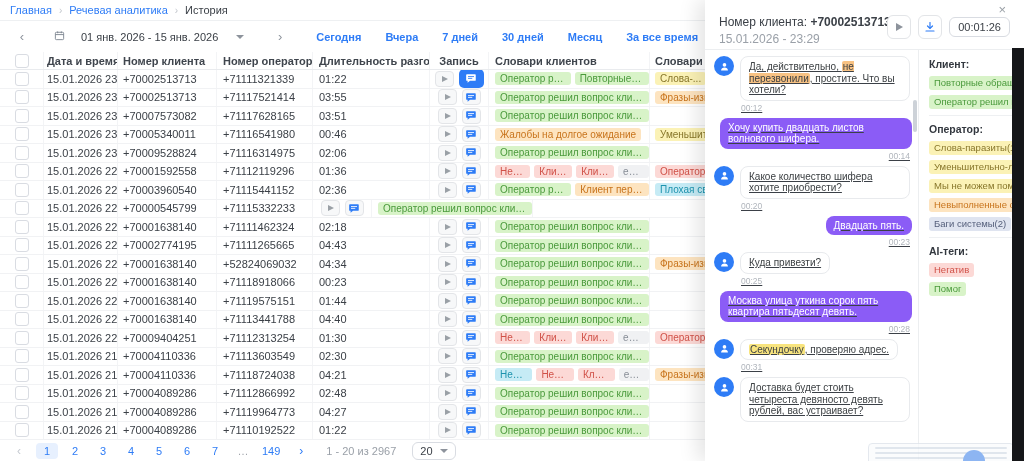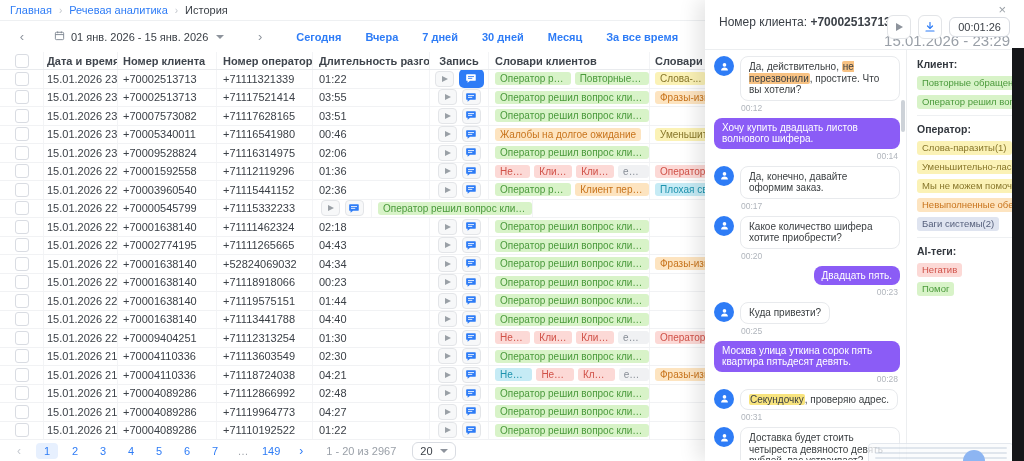--- a/index.html
+++ b/index.html
@@ -6,21 +6,21 @@
   .app{width:1024px;height:461px;position:relative;overflow:hidden;background:#fff;
        font-family:"Liberation Sans",sans-serif;color:#3b4047;font-size:11px;}
   
   .breadcrumb{height:20px;display:flex;align-items:center;gap:7px;padding:0 10px;border-bottom:1px solid #eef0f2;}
   .bc-link{color:#2e7cf6;cursor:pointer;}
   .bc-cur{color:#3b4047;}
   .bc-sep{color:#c3c7cd;font-size:10px;}
   
   .toolbar{height:31px;display:flex;align-items:center;padding:0 10px;}
   .nav-chev{color:#8d939c;font-size:13px;width:24px;text-align:center;cursor:pointer;}
-  .date-ctrl{display:flex;align-items:center;gap:6px;margin:0 24px 0 20px;color:#3b4047;cursor:pointer;}
+  .date-ctrl{display:flex;align-items:center;gap:16px;margin:0 24px 0 20px;color:#3b4047;cursor:pointer;}
   .caret{width:0;height:0;border-left:4px solid transparent;border-right:4px solid transparent;border-top:4px solid #8d939c;margin-left:2px;}
   .qf{display:flex;gap:24px;margin-left:24px;font-weight:bold;}
   .qf span{color:#2e7cf6;cursor:pointer;}
   
   .thead{height:17px;display:flex;align-items:center;border-bottom:1px solid #e9ebee;font-weight:bold;color:#3f454d;}
   .trow{height:18.5px;display:flex;align-items:center;border-bottom:1px solid #f1f2f4;box-sizing:border-box;}
   .cell{height:100%;display:flex;align-items:center;box-sizing:border-box;border-right:1px solid #f3f4f6;overflow:hidden;white-space:nowrap;}
   .c-check{width:44px;justify-content:center;}
   .c-date{width:74px;padding-left:3px;}
   .c-client{width:99px;padding-left:5px;}
@@ -50,41 +50,41 @@
   .pg-prev{color:#c6cad1;font-size:12px;}
   .pg-next{color:#2e7cf6;font-size:12px;cursor:pointer;margin-left:2px;}
   .pg-range{color:#9aa0a8;margin-left:8px;}
   .pg-size{display:flex;align-items:center;gap:5px;border:1px solid #d9dce2;border-radius:6px;padding:2px 7px;margin-left:10px;cursor:pointer;color:#3b4047;}
   
   .panel{position:absolute;left:705px;top:0;width:319px;height:461px;background:#fff;box-shadow:-8px 0 18px rgba(0,0,0,.10);}
   .panel-close{position:absolute;top:2px;right:18px;color:#9aa0a6;font-size:13px;cursor:pointer;z-index:5;}
   .panel-head{position:relative;height:50px;box-sizing:border-box;border-bottom:1px solid #eceef0;padding:15px 14px 0;}
   .ph-title{font-size:12px;color:#3b4047;}
   .ph-title b{font-weight:bold;}
-  .ph-sub{font-size:15px;color:#9aa0a8;margin-top:3px;text-align:right;}
+  .ph-sub{font-size:12px;color:#9aa0a8;margin-top:3px;}
   .ph-controls{position:absolute;right:14px;top:15px;display:flex;gap:7px;align-items:center;}
   .ph-btn{width:22px;height:22px;border:1px solid #e3e5e8;border-radius:6px;background:#fff;display:flex;align-items:center;justify-content:center;cursor:pointer;}
   .ph-btn .tri{border-left-color:#8d939c;border-left-width:7px;border-top-width:4.5px;border-bottom-width:4.5px;}
   .ph-timer{border:1px solid #d9dce2;border-radius:6px;padding:3px 8px;font-size:11px;color:#3b4047;}
   .panel-body{display:flex;height:410px;}
   .chat{flex:1;position:relative;padding:6px 6px 0 9px;overflow:hidden;}
   .chat-scroll{position:absolute;right:1px;top:50px;width:4px;height:32px;background:#cdd2d8;border-radius:2px;cursor:pointer;}
-  .msg{margin-bottom:2px;}
+  .msg{margin-bottom:2px;text-decoration:underline;}
   .msg-row{display:flex;gap:6px;}
   .msg-row.cl{justify-content:flex-end;}
   .avatar{width:20px;height:20px;border-radius:50%;background:#2e7cf6;flex:none;display:flex;align-items:center;justify-content:center;}
   .bubble{font-size:10px;line-height:11.5px;padding:4px 8px;border-radius:8px;max-width:152px;}
   .bubble.op{background:#fff;border:1px solid #e8eaed;color:#3c4043;}
   .bubble.cl{background:#8b5cf6;color:#fff;max-width:176px;}
   .msg-time{font-size:8.5px;color:#b0b5bc;margin:2px 0 5px 27px;}
   .msg-time.cl{text-align:right;margin:2px 2px 5px 0;}
   .hl-orange{background:#f8c283;border-radius:2px;padding:0 1px;}
   .hl-yellow{background:#f8e47e;border-radius:2px;padding:0 1px;}
   
-  .side{width:118px;box-sizing:border-box;border-left:1px solid #eceef0;padding:8px 8px 8px 10px;overflow:hidden;}
+  .side{width:106px;box-sizing:border-box;border-left:1px solid #eceef0;padding:8px 8px 8px 10px;overflow:hidden;}
   .side-sec{padding-top:7px;margin-top:6px;border-top:1px solid #eef0f2;}
   .side-sec:first-child{padding-top:0;margin-top:0;border-top:none;}
   .side-title{font-weight:bold;font-size:10.5px;margin-bottom:6px;color:#33383f;}
   .side .tag{display:block;width:fit-content;margin-bottom:5px;font-size:9.5px;line-height:14px;max-width:105px;}
   .dark-edge{position:absolute;right:0;top:48px;width:12px;height:413px;background:#151619;}
   .thumb{position:absolute;left:163px;top:443px;width:144px;height:30px;background:rgba(250,251,253,.9);
          border:1px solid #e0e5ec;border-radius:4px;opacity:.85;overflow:hidden;}
   .thumb .tline{height:2px;background:#dbe2ea;margin:3px 6px 0 6px;border-radius:1px;}
   .thumb .tcirc{position:absolute;right:28px;top:6px;width:22px;height:22px;border-radius:50%;background:#7aa9f0;}
 </style>
@@ -743,32 +743,20 @@
             <div class="msg-time cl">00:14</div>
           </div>
           <div class="msg">
             <div class="msg-row op">
               <span class="avatar">
                 <svg width="11" height="11" viewBox="0 0 24 24" fill="#fff">
                   <circle cx="12" cy="8.5" r="4"></circle>
                   <path d="M4.5 20.5c0-4.2 3.4-6.5 7.5-6.5s7.5 2.3 7.5 6.5z"></path>
                 </svg>
               </span>
-              <div class="bubble op"><span>Да, конечно, давайте оформим заказ.</span></div>
-            </div>
-            <div class="msg-time">00:17</div>
-          </div>
-          <div class="msg">
-            <div class="msg-row op">
-              <span class="avatar">
-                <svg width="11" height="11" viewBox="0 0 24 24" fill="#fff">
-                  <circle cx="12" cy="8.5" r="4"></circle>
-                  <path d="M4.5 20.5c0-4.2 3.4-6.5 7.5-6.5s7.5 2.3 7.5 6.5z"></path>
-                </svg>
-              </span>
               <div class="bubble op"><span>Какое количество шифера хотите приобрести?</span></div>
             </div>
             <div class="msg-time">00:20</div>
           </div>
           <div class="msg">
             <div class="msg-row cl">
               <div class="bubble cl"><span>Двадцать пять.</span></div>
             </div>
             <div class="msg-time cl">00:23</div>
           </div>

